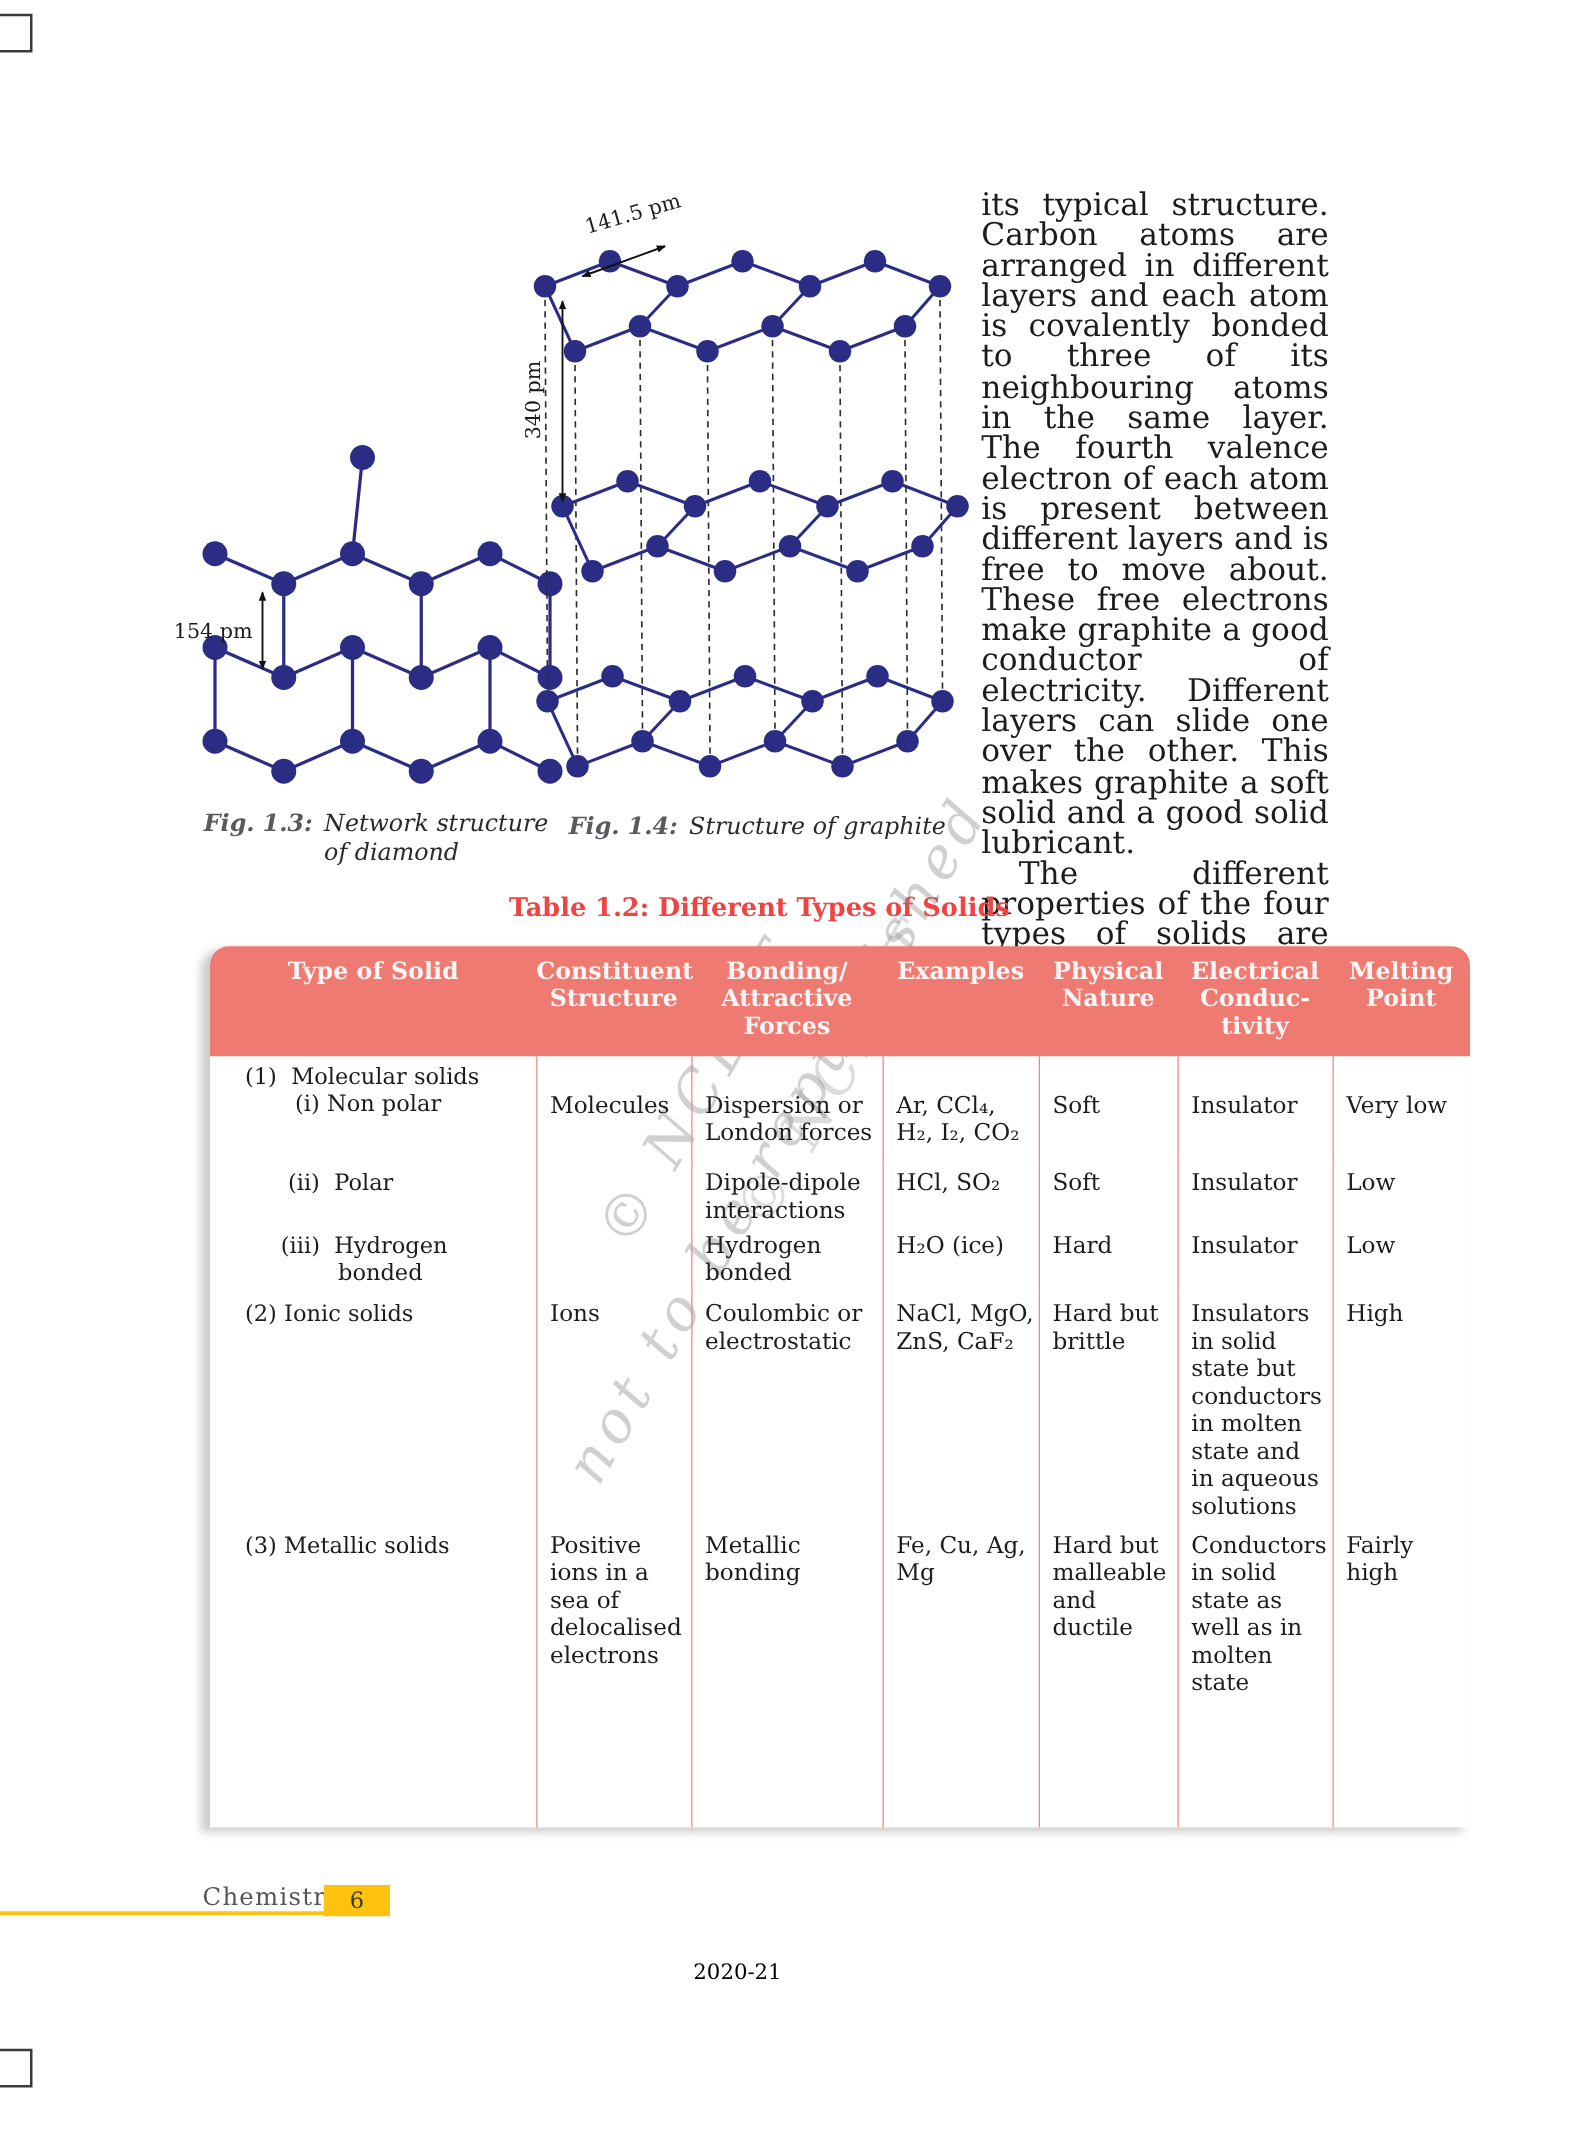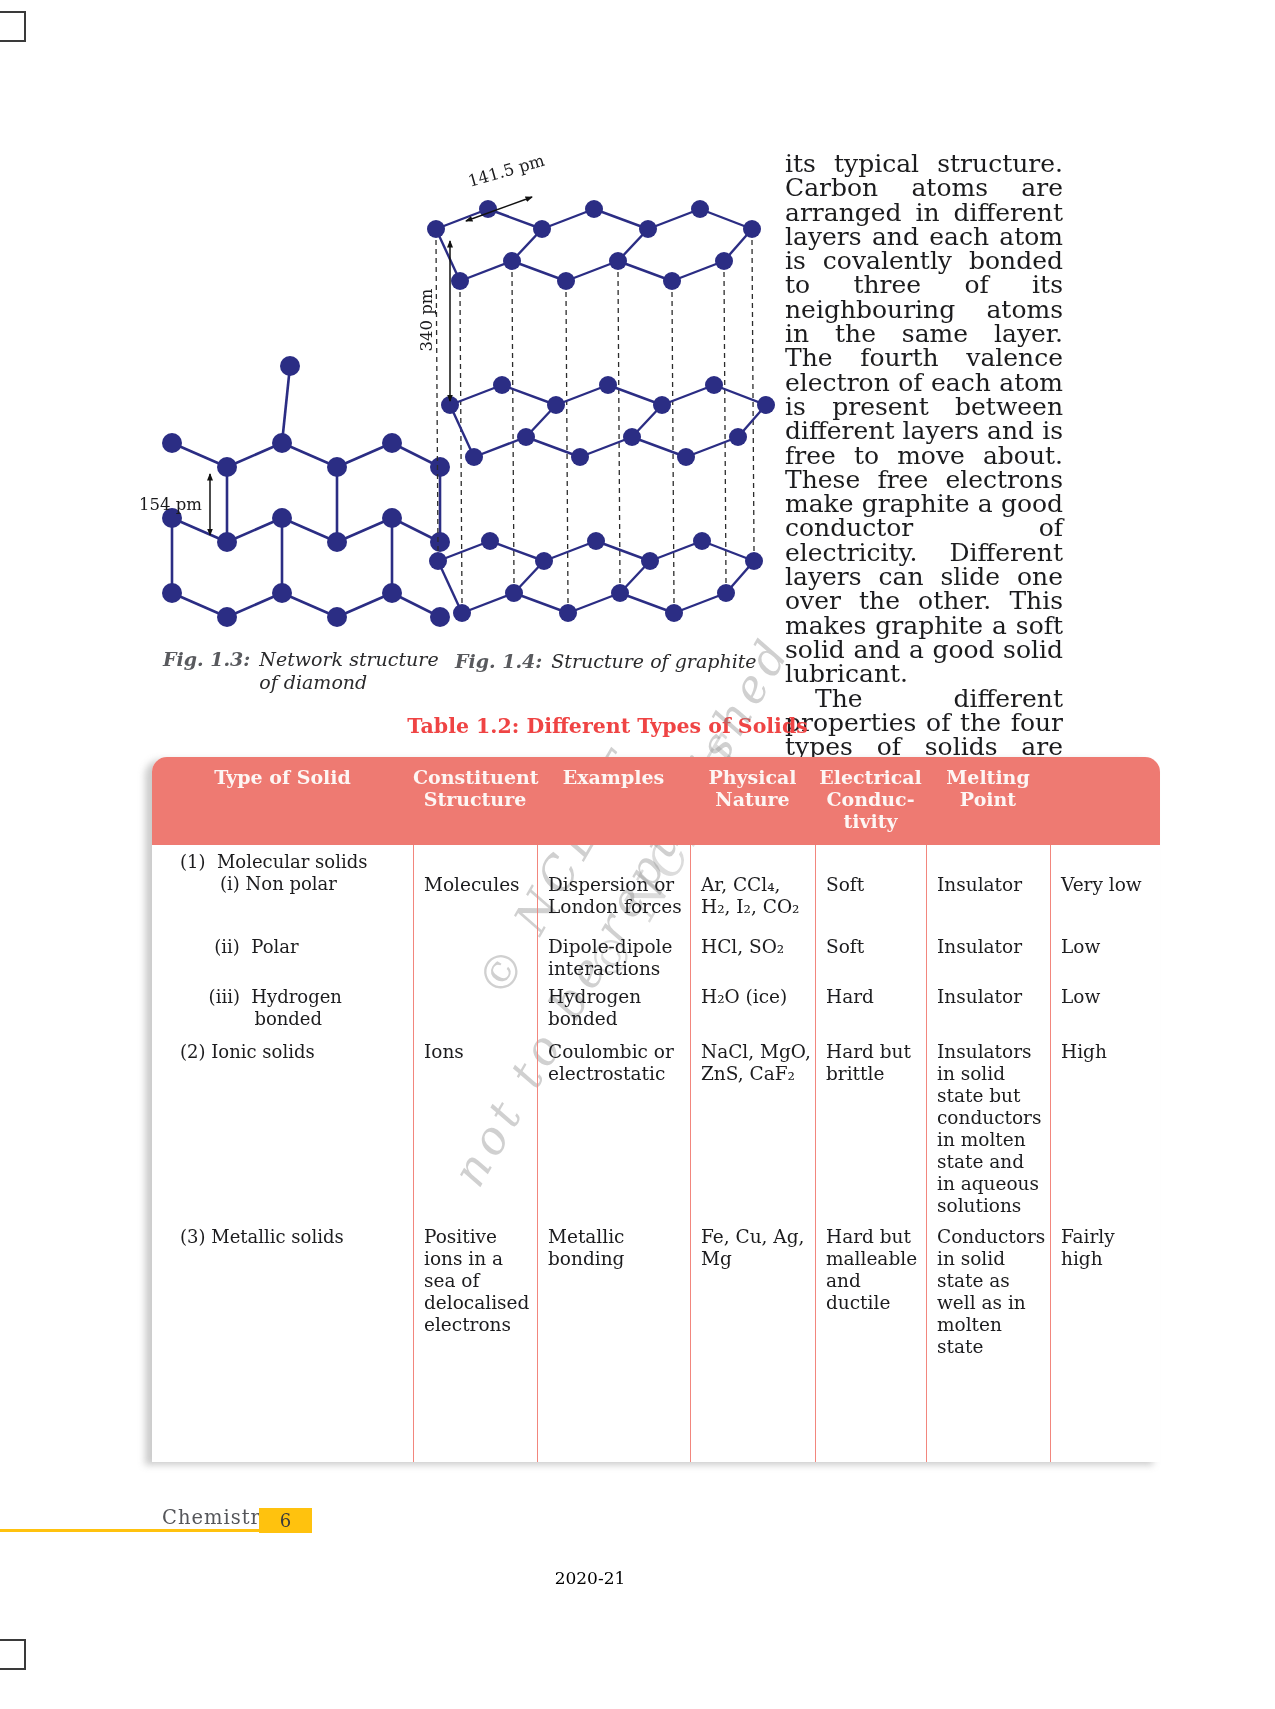--- a/index.html
+++ b/index.html
@@ -22,21 +22,21 @@
   .caption{font-style:italic;font-size:19px;line-height:23px;display:flex;gap:9px;align-items:flex-start;}
   .cap-label{font-weight:bold;color:#595a5e;white-space:nowrap;}
   .cap-text{color:#2a2a2c;white-space:pre-line;}
 
   
   .wm{position:absolute;white-space:nowrap;font-size:46px;font-style:italic;letter-spacing:6px;
       color:rgba(138,138,138,0.40);transform-origin:left center;z-index:1;}
 
   
   .tbl-title{left:150px;top:714px;width:915px;text-align:center;font-weight:bold;font-size:20.5px;color:#ef4444;}
-  .tbl{left:152px;top:757px;width:1008px;z-index:2;
+  .tbl{left:168px;top:757px;width:1008px;z-index:2;
        box-shadow:-7px 3px 7px rgba(110,110,110,0.35);border-radius:15px 15px 0 0;}
   .thead{display:grid;grid-template-columns:261px 124px 153px 125px 111px 124px 110px;
          background:#ee7a72;border-radius:15px 15px 0 0;height:88px;}
   .th{color:#fdf6f4;font-weight:bold;font-size:19px;line-height:22px;text-align:center;
       padding-top:9px;white-space:pre-line;}
   .sec{display:grid;grid-template-columns:261px 124px 153px 125px 111px 124px 110px;}
   .s1{height:85px}.s2{height:50px}.s3{height:55px}.s4{height:185px}.s5{height:242px}
   .cell{font-size:18.5px;line-height:22px;white-space:pre-line;padding:6px 4px 0 10px;
         border-left:1.5px solid #f2867d;}
   .cell.c1{border-left:none;white-space:pre;padding-left:28px;font-size:18px;}
@@ -195,20 +195,23 @@
 <span class="wm" style="left:600px;top:950px;transform:rotate(-60deg);opacity:.75;">© NCERT</span>
 <span class="wm" style="left:465px;top:1155px;transform:rotate(-60deg);">not to be republished</span>
 
 <div class="abs tbl-title">Table 1.2: Different Types of Solids</div>
 
 <div class="abs tbl">
   <div class="thead">
     <div class="th">Type of Solid</div>
     <div class="th">Constituent
 Structure</div>
+    <div class="th">Bonding/
+Attractive
+Forces</div>
     <div class="th">Examples</div>
     <div class="th">Physical
 Nature</div>
     <div class="th">Electrical
 Conduc-
 tivity</div>
     <div class="th">Melting
 Point</div>
   </div>
 

